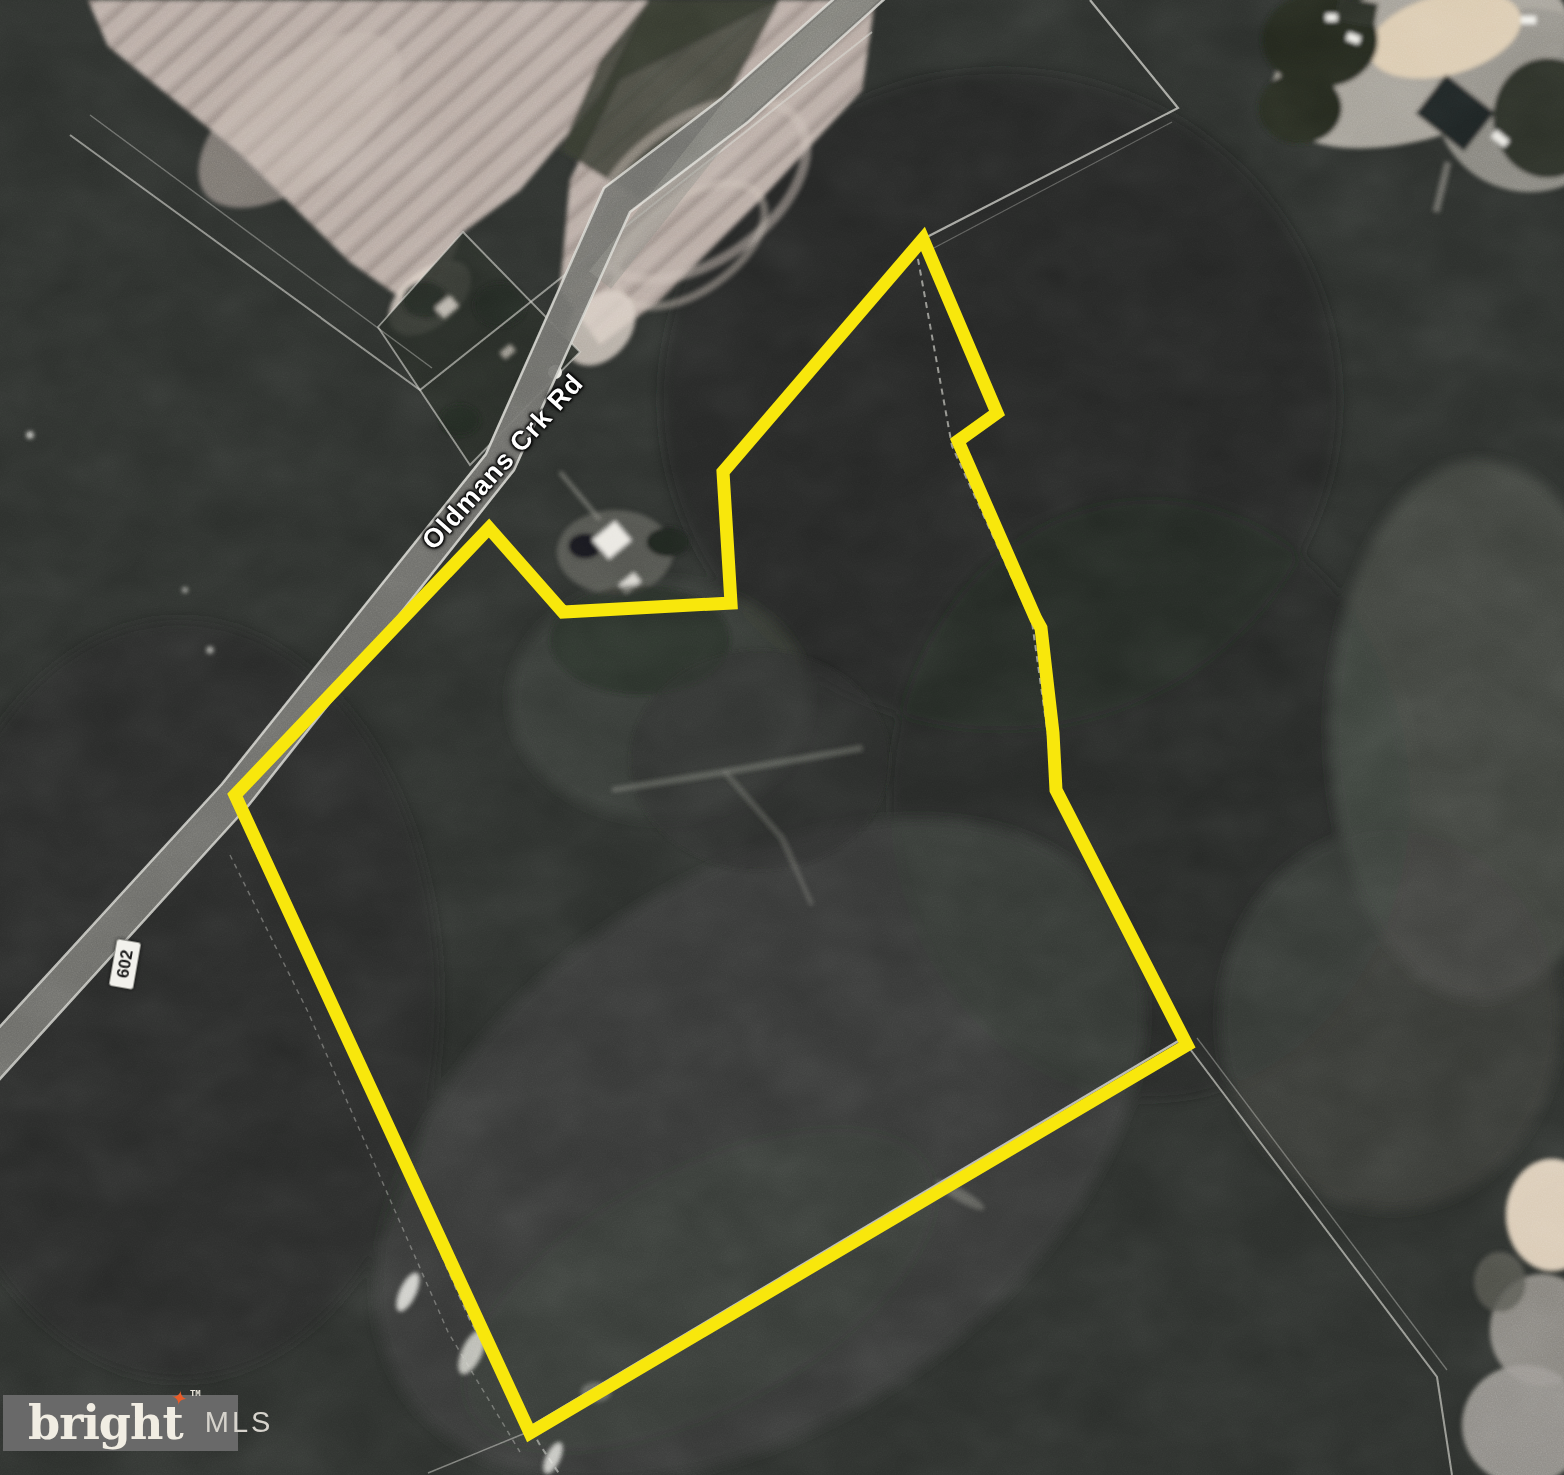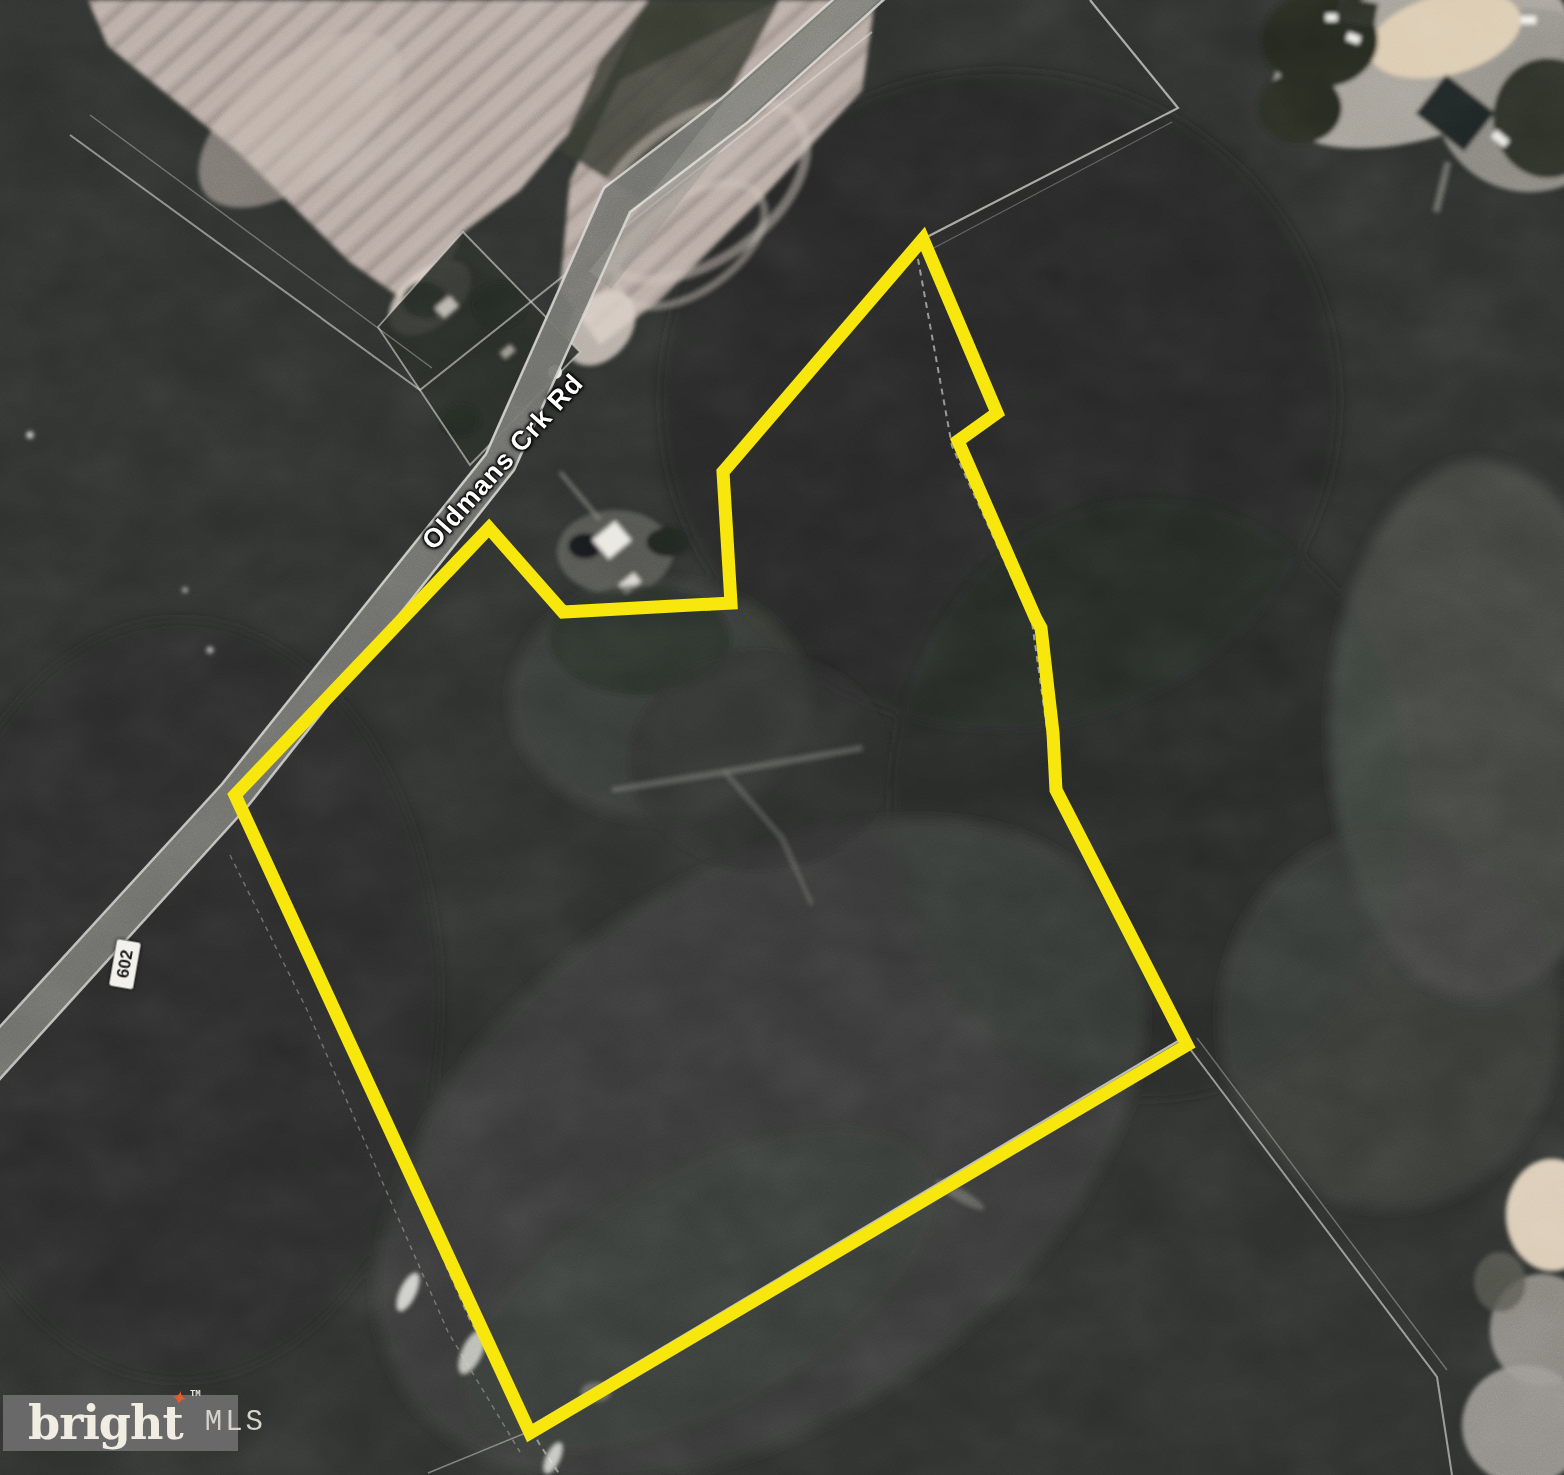--- a/index.html
+++ b/index.html
@@ -32,21 +32,21 @@
   .logo .star{
     position:absolute;right:-4px;top:-12px;font-size:20px;line-height:1;
     font-family:"DejaVu Sans",sans-serif;transform:rotate(10deg);
   }
   .logo .tm{
     position:absolute;right:-18px;top:-10px;font-size:9px;color:#e8e4da;
     font-family:Liberation Mono, monospace;letter-spacing:0;
   }
   .logo .suffix{
     margin-left:22px;font-size:29px;color:#d6d3cc;letter-spacing:3px;
-    font-family:Liberation Mono, monospace;line-height:1;align-self:flex-end;margin-bottom:14px;
+    font-family:Liberation Sans, sans-serif;line-height:1;align-self:flex-end;margin-bottom:14px;
   }
 </style>
 </head>
 <body>
 
 <div class="stage">
 
   <svg width="1564" height="1475" viewBox="0 0 1564 1475">
     <defs>
       <pattern id="stripes" width="24" height="24" patternUnits="userSpaceOnUse" patternTransform="rotate(-42)">

